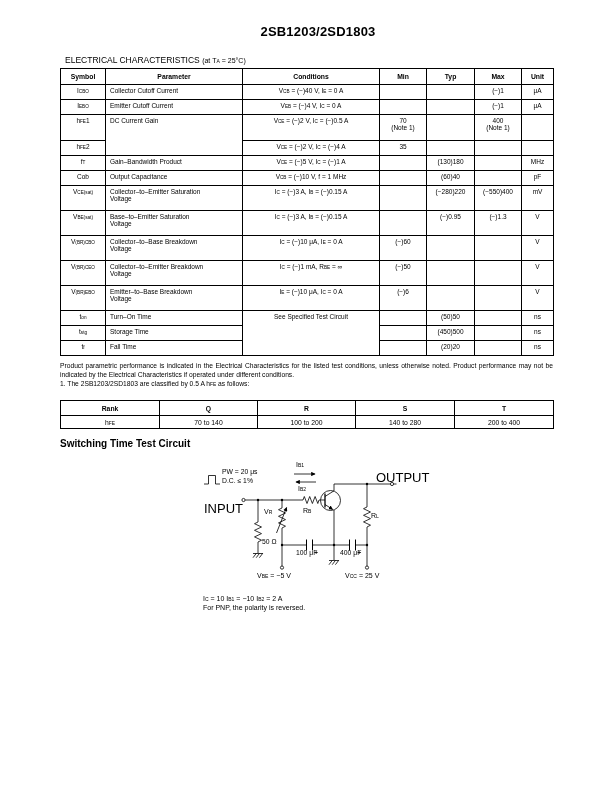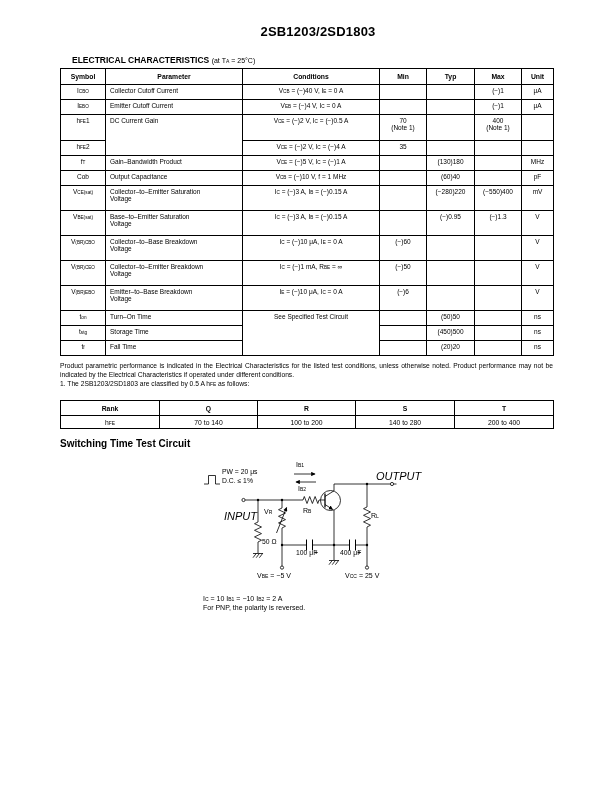--- a/index.html
+++ b/index.html
@@ -8,21 +8,21 @@
     position:relative; width:612px; height:657px; background:#ffffff;
     font-family:"Liberation Sans", sans-serif; color:#000; overflow:hidden;
   }
   sub { font-size:72%; vertical-align:-20%; line-height:0; }
 
   .doc-title {
     position:absolute; left:72px; top:24px; width:492px;
     text-align:center; font-size:13px; font-weight:bold; letter-spacing:0.2px;
   }
   .section-heading { position:absolute; left:65px; top:55px; font-size:8.5px; }
-  .section-heading .hb { font-weight:bold;margin-left:7px; }
+  .section-heading .hb { font-weight:normal; }
   .section-heading .hc { font-size:7px; font-weight:normal; }
 
   table.ec {
     position:absolute; left:60px; top:68px; width:493px;
     border-collapse:collapse; table-layout:fixed; font-size:6.5px;
   }
   table.ec th, table.ec td { border:1px solid #000; vertical-align:top; padding:1.5px 2px; }
   table.ec th { font-weight:bold; font-size:6.8px; text-align:center; vertical-align:middle; padding:2px 1px; }
   table.ec td.c { text-align:center; }
   table.ec td.l { text-align:left; padding-left:4px; }
@@ -46,21 +46,21 @@
   svg.circuit * { stroke:#000; fill:none; stroke-width:0.8; }
   svg.circuit .dot { fill:#000; stroke:none; }
   svg.circuit .term { fill:#fff; stroke:#000; }
   svg.circuit .thick { stroke-width:1.3; }
   svg.circuit .plate { stroke-width:1; }
   svg.circuit .thin { stroke-width:0.7; }
   #ah path { fill:#000; stroke:none; }
 
   .clabel { position:absolute; font-size:7px; white-space:nowrap; }
   .clabel.s68 { font-size:6.8px; }
-  .clabel.s75 { font-size:11px;font-style:italic; }
+  .clabel.s75 { font-size:13px; }
 
   .footer-bar { position:absolute; left:60px; top:744px; width:492px; height:3px; background:#ce7e35; }
   .footer-link-wrap { position:absolute; left:60px; top:748px; width:492px; text-align:center; }
   .footer-link { font-size:13px; font-weight:bold; color:#0000dd; text-decoration:underline; }
   .footer-page { position:absolute; left:60px; top:758px; width:492px; text-align:center; font-size:7px; font-weight:bold; }
 </style>
 </head>
 <body>
 
 <div class="page">
@@ -325,21 +325,21 @@
     <use href="#gnd" x="334" y="560.5"></use>
 
     <line x1="282" y1="545" x2="282" y2="566"></line>
     <circle class="term" cx="282" cy="567.6" r="1.6"></circle>
     <line x1="367" y1="545" x2="367" y2="566"></line>
     <circle class="term" cx="367" cy="567.6" r="1.6"></circle>
   </svg>
 
   <div class="clabel s68" style="left:222px; top:468px;">PW = 20 μs</div>
   <div class="clabel s68" style="left:222px; top:477px;">D.C. ≤ 1%</div>
-  <div class="clabel s75" style="left:224px; top:501px;margin-top:9px;">INPUT</div>
+  <div class="clabel s75" style="left:204px; top:501px;">INPUT</div>
   <div class="clabel s75" style="left:376px; top:470px;">OUTPUT</div>
   <div class="clabel" style="left:296px; top:461px;">I<sub>B1</sub></div>
   <div class="clabel" style="left:298px; top:485px;">I<sub>B2</sub></div>
   <div class="clabel" style="left:303px; top:507px;">R<sub>B</sub></div>
   <div class="clabel" style="left:264px; top:508px;">V<sub>R</sub></div>
   <div class="clabel" style="left:371px; top:512px;">R<sub>L</sub></div>
   <div class="clabel s68" style="left:262px; top:538px;">50 Ω</div>
   <div class="clabel s68" style="left:296px; top:549px;">100 μF</div>
   <div class="clabel s68" style="left:340px; top:549px;">400 μF</div>
   <div class="clabel" style="left:257px; top:572px;">V<sub>BE</sub> = −5 V</div>

